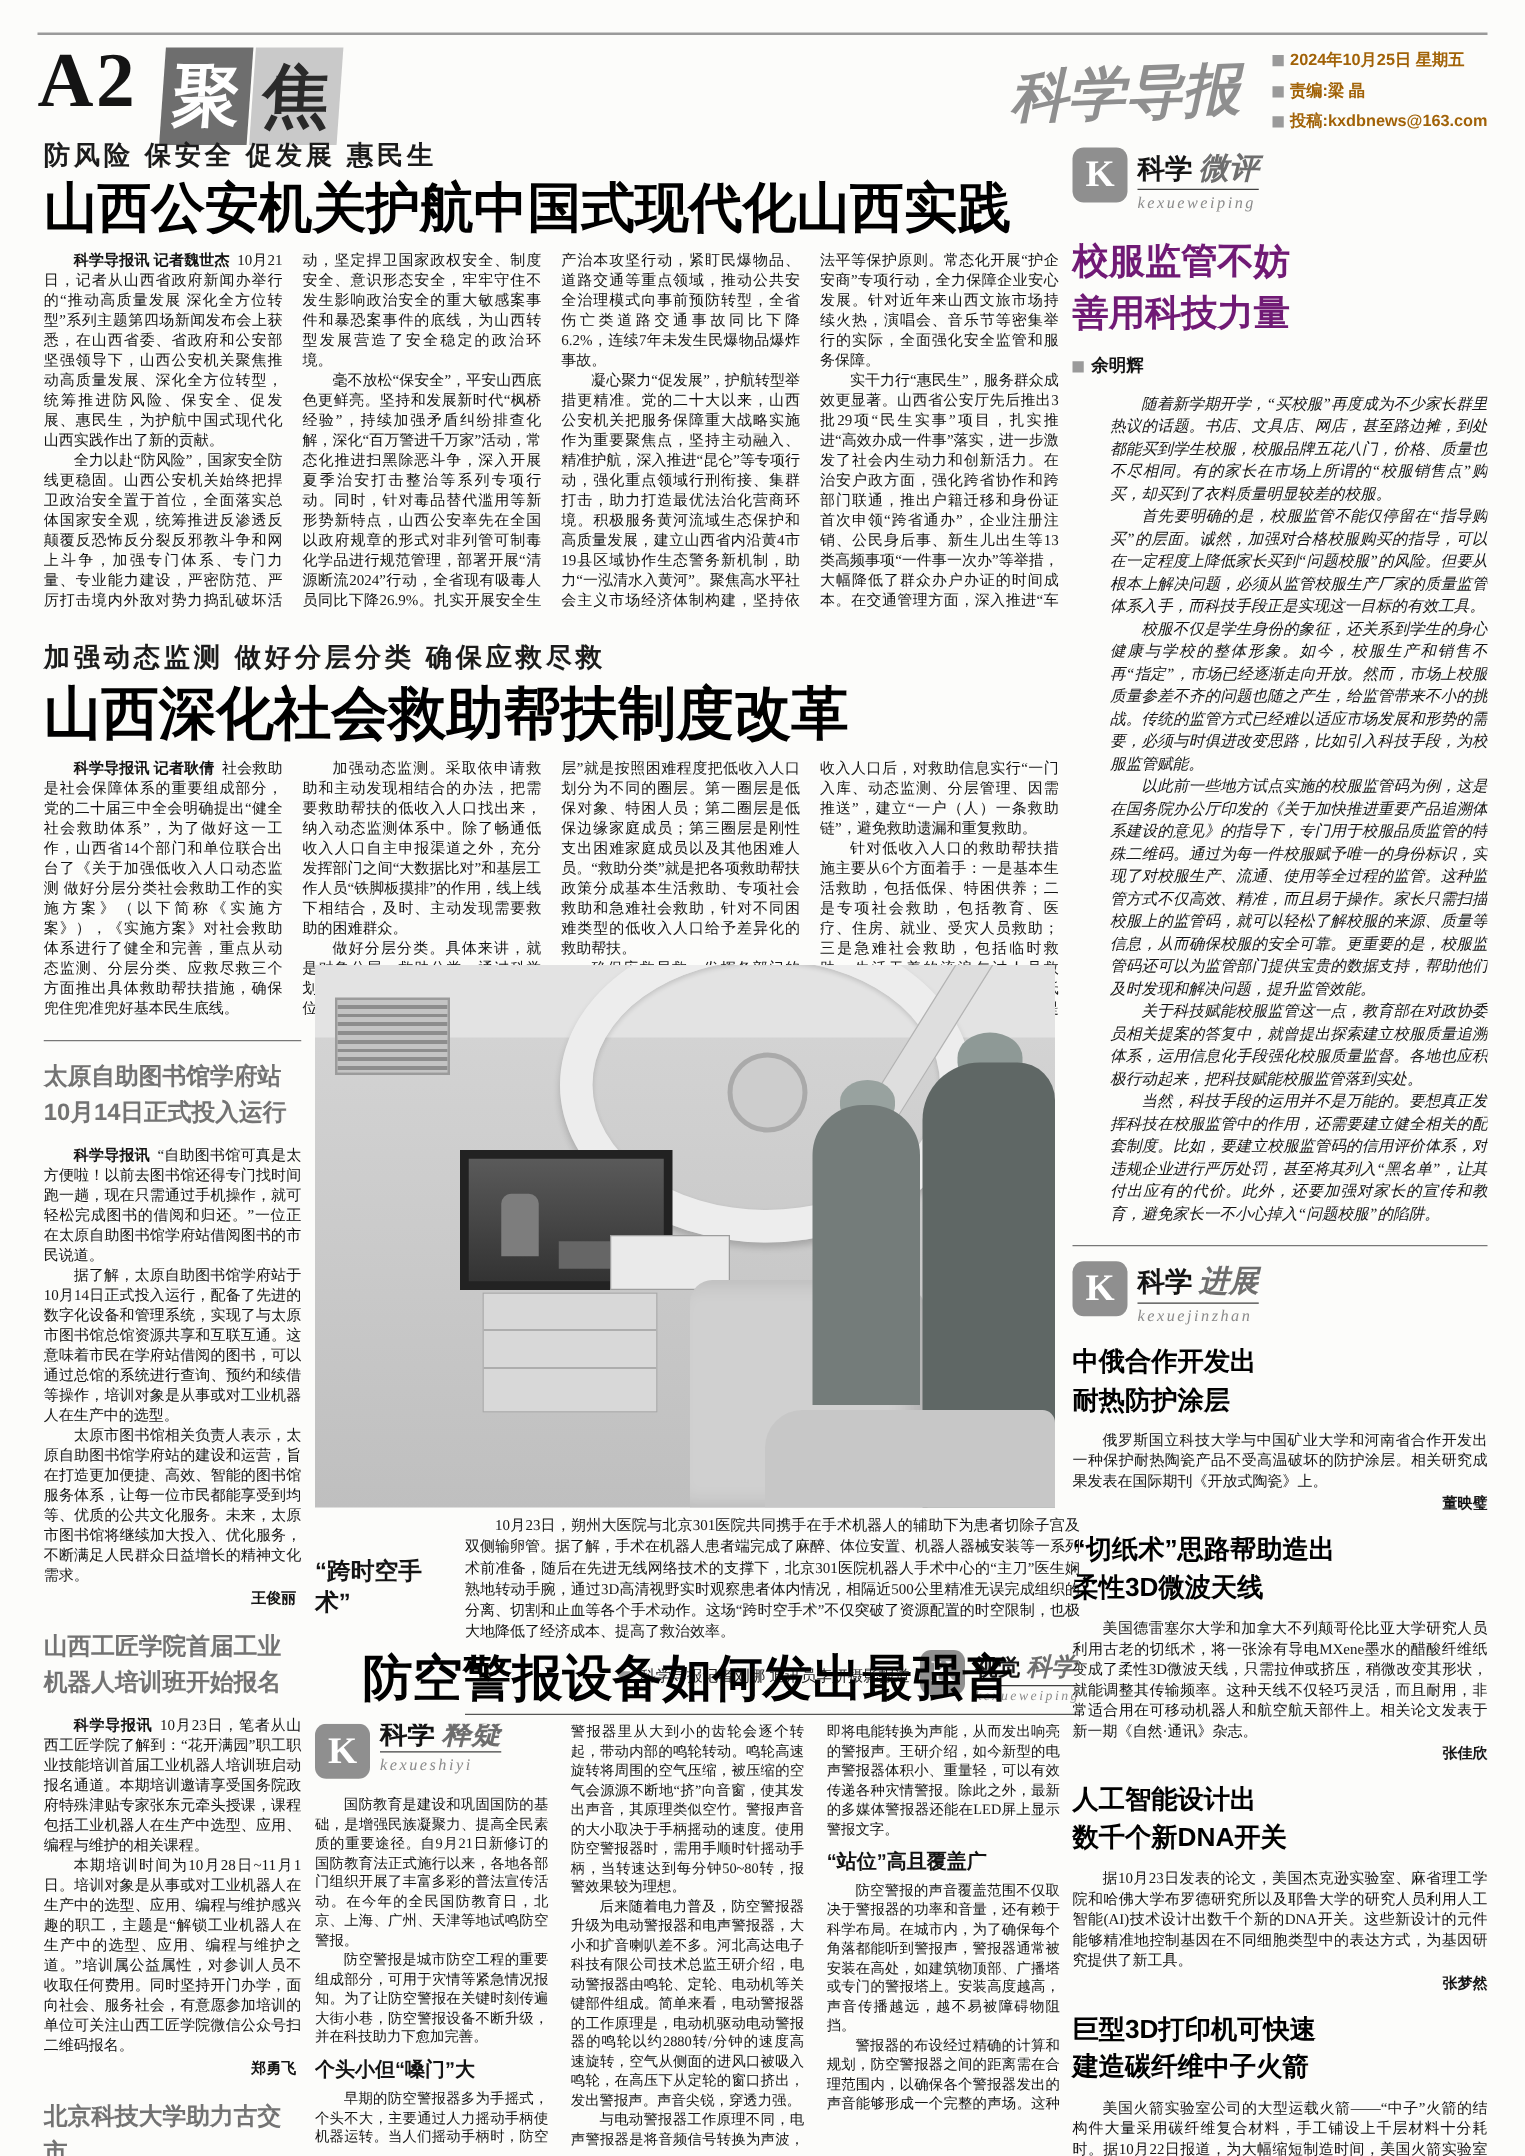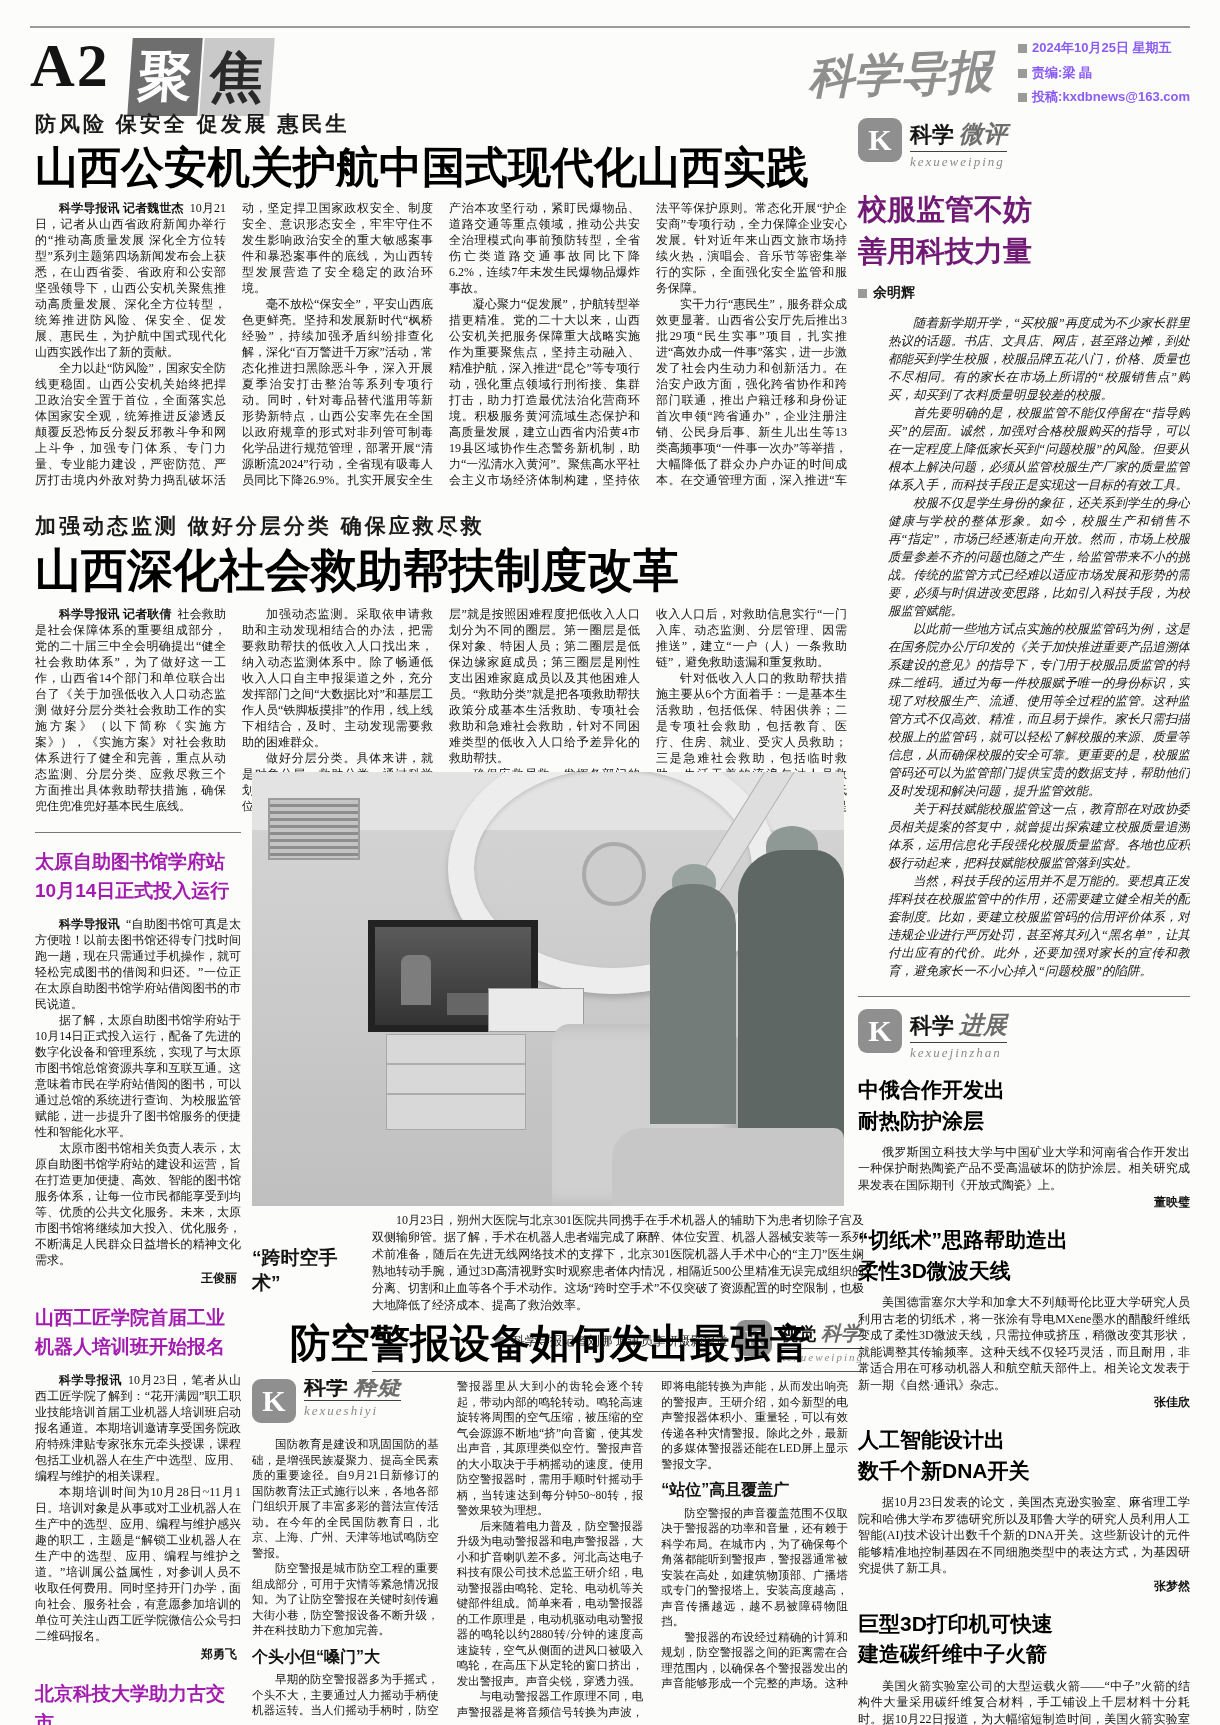--- a/index.html
+++ b/index.html
@@ -17,21 +17,21 @@
   .header-row { display:flex; align-items:flex-start; }
   .page-no { font-family:"Liberation Serif",serif; font-size:62px; font-weight:bold; line-height:0.95; letter-spacing:2px; }
   .focus-logo { display:flex; margin-left:20px; margin-top:2px; }
   .tile { width:70px; height:78px; display:flex; align-items:center; justify-content:center;
           font-family:"Liberation Serif",serif; font-weight:bold; font-size:54px; transform:skewX(-4deg); }
   .tile1 { background:#6e6e6e; color:#fff; }
   .tile2 { background:#c9c9c9; color:#2a2a2a; margin-left:2px; }
   .mast-group { margin-left:auto; display:flex; gap:26px; align-items:flex-start; }
   .masthead { font-family:"Liberation Serif",serif; font-style:italic; font-weight:bold;
               font-size:46px; color:#8f8f8f; transform:rotate(-2deg); margin-top:8px; }
-  .dateblock { font-family:"Liberation Sans",sans-serif; font-size:13px; font-weight:bold; line-height:1.9; color:#8b5cf6; }
+  .dateblock { font-family:"Liberation Sans",sans-serif; font-size:13px; font-weight:bold; line-height:1.9; color:#a16207; }
   .dateblock .row { display:flex; align-items:center; gap:5px; white-space:nowrap; }
   .sq { display:inline-block; width:9px; height:9px; background:#9a9a9a; flex:none; }
 
   
   .kicker { font-family:"Liberation Sans",sans-serif; font-weight:bold; font-size:21px;
             letter-spacing:3px; color:#1c1c1c; margin-bottom:6px; }
   .bighead { font-family:"Liberation Sans",sans-serif; font-weight:900; color:#000;
              white-space:nowrap; line-height:1.08; }
   .cols { column-fill:auto; overflow:hidden; text-align:justify; }
   .cols p { text-indent:2em; }
@@ -42,21 +42,21 @@
   #art1 .cols { column-count:4; column-gap:16px; height:300px; font-size:12px; line-height:16px; margin-top:10px; }
 
   #art2 { left:35px; top:512px; width:812px; }
   #art2 .bighead { font-size:46px; }
   #art2 .cols { column-count:4; column-gap:16px; height:218px; font-size:12px; line-height:16px; margin-top:10px; }
 
   
   #leftcol { left:35px; top:828px; width:206px; }
   .lrule { border-top:1px solid #777; margin:4px 0 14px; }
   .ltitle { font-family:"Liberation Sans",sans-serif; font-weight:800; font-size:19px;
-            line-height:1.55; white-space:pre-line; margin-bottom:10px; color:#a21caf; }
+            line-height:1.55; white-space:pre-line; margin-bottom:10px; color:#737373; }
   .lbody { font-size:12px; line-height:16px; text-align:justify; }
   .lbody p { text-indent:2em; }
   .byline { text-align:right; font-family:"Liberation Sans",sans-serif; font-weight:bold;
             font-size:12px; margin-top:2px; padding-right:4px; }
   .larticle { margin-bottom:16px; }
 
   
   #photo { left:252px; top:772px; width:592px; height:434px; overflow:hidden;
            background:linear-gradient(#d6d6d6,#bfbfbf); }
   #photo > div { position:absolute; }
@@ -188,21 +188,21 @@
 </div>
 
 <div id="leftcol" class="abs">
   <div class="lrule"></div>
 
   <div class="larticle">
     <div class="ltitle">太原自助图书馆学府站
 10月14日正式投入运行</div>
     <div class="lbody">
       <p><b class="lead">科学导报讯</b><span>“自助图书馆可真是太方便啦！以前去图书馆还得专门找时间跑一趟，现在只需通过手机操作，就可轻松完成图书的借阅和归还。”一位正在太原自助图书馆学府站借阅图书的市民说道。</span></p>
-      <p>据了解，太原自助图书馆学府站于10月14日正式投入运行，配备了先进的数字化设备和管理系统，实现了与太原市图书馆总馆资源共享和互联互通。这意味着市民在学府站借阅的图书，可以通过总馆的系统进行查询、为校服监管赋能，进一步提升了图书馆服务的便捷性和智能化水平。</p>
+      <p>据了解，太原自助图书馆学府站于10月14日正式投入运行，配备了先进的数字化设备和管理系统，实现了与太原市图书馆总馆资源共享和互联互通。这意味着市民在学府站借阅的图书，可以通过总馆的系统进行查询、预约和续借等操作，培训对象是从事或对工业机器人在生产中的选型。</p>
       <p>太原市图书馆相关负责人表示，太原自助图书馆学府站的建设和运营，旨在打造更加便捷、高效、智能的图书馆服务体系，让每一位市民都能享受到均等、优质的公共文化服务。未来，太原市图书馆将继续加大投入、优化服务，不断满足人民群众日益增长的精神文化需求。</p>
     </div>
     <div class="byline">王俊丽</div>
   </div>
 
   <div class="larticle">
     <div class="ltitle">山西工匠学院首届工业
 机器人培训班开始报名</div>
     <div class="lbody">
       <p><b class="lead">科学导报讯</b><span>10月23日，笔者从山西工匠学院了解到：“花开满园”职工职业技能培训首届工业机器人培训班启动报名通道。本期培训邀请享受国务院政府特殊津贴专家张东元牵头授课，课程包括工业机器人在生产中选型、应用、编程与维护的相关课程。</span></p>

